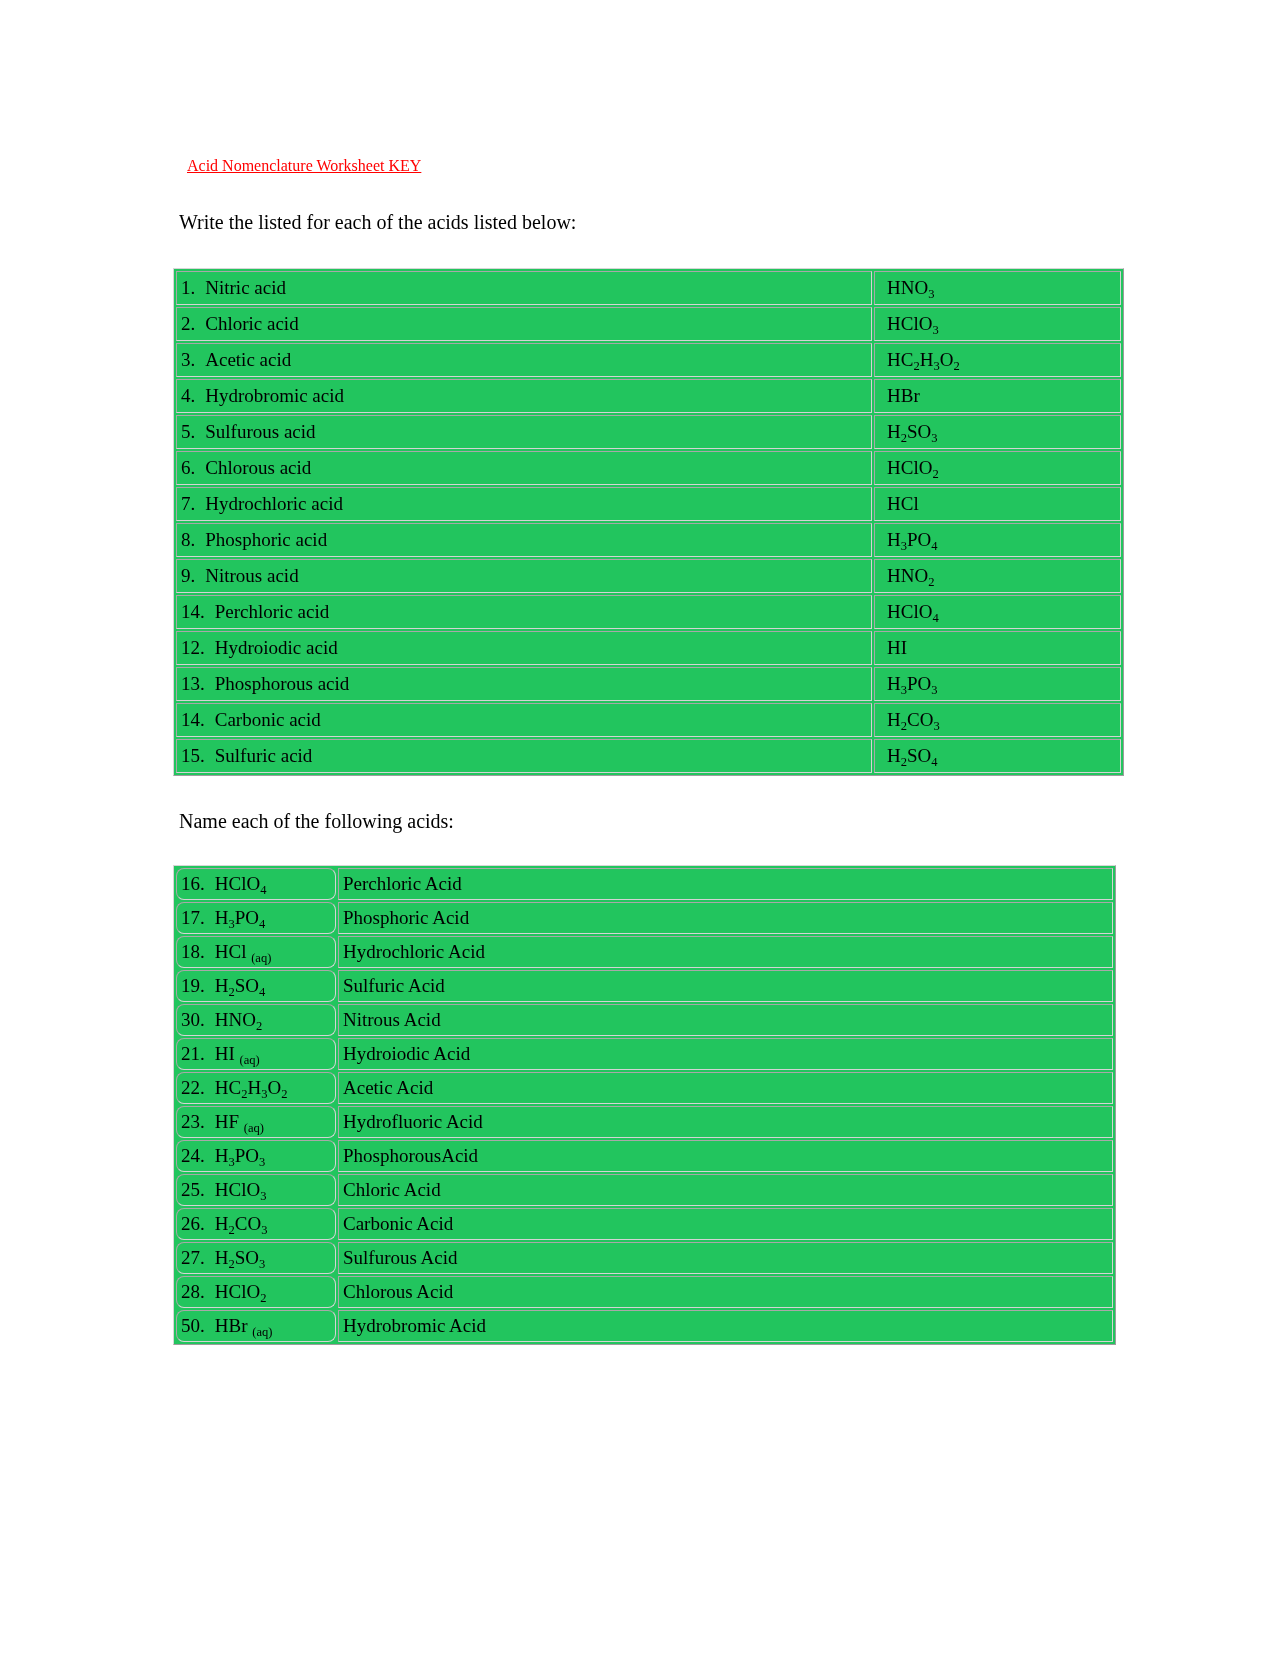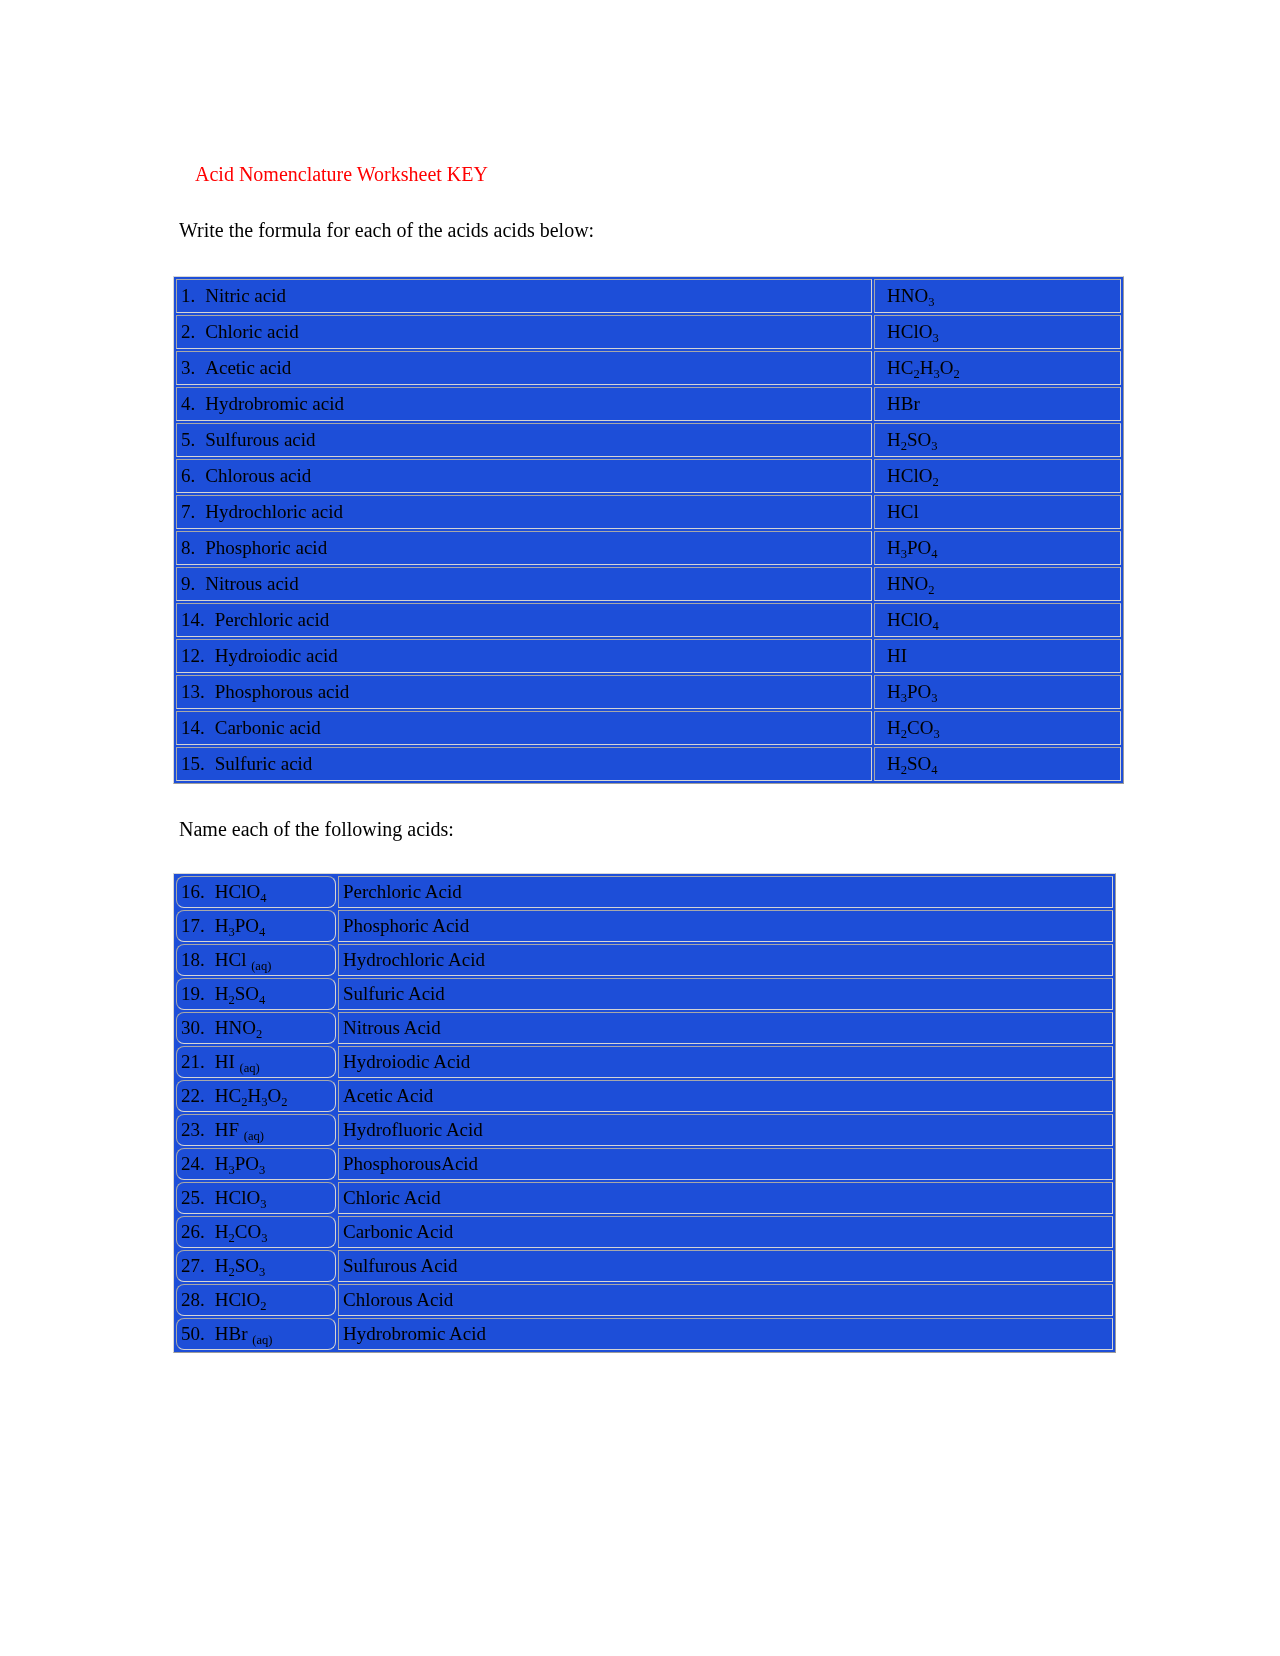--- a/index.html
+++ b/index.html
@@ -14,42 +14,43 @@
   .page {
     position: relative;
     width: 1280px;
     min-height: 1656px;
   }
   .content {
     margin-left: 173px;
     width: 925px;
   }
   .doc-title {
-    margin: 16px;
+    margin: 8px;
     padding: 147px 0 0 6px;
-    font-size: 20px;
+    font-size: 16px;
     line-height: 22px;
     font-weight: normal;
     color: #ff0000;
+    text-decoration: underline;
   }
   .instruction {
     margin: 34px 0 0 6px;
     font-size: 20px;
     line-height: 22px;
   }
   table.acids {
     border-collapse: separate;
     border-spacing: 2px;
     width: 925px;
     table-layout: fixed;
     font-size: 19px;
     
     border: 1px solid;
     border-color: #d6d6d6 #9c9c9c #9c9c9c #d6d6d6;
-    background: #1d4ed8;
+    background: #22c55e;
   }
   table.t1 { margin-top: 35px; }
   table.t2 { margin-top: 33px; }
   table.acids td {
     
     border: 1px solid;
     border-color: #a8a8a8 #d4d4d4 #d4d4d4 #a8a8a8;
     padding: 0 4px 0 4px;
     vertical-align: middle;
     overflow: hidden;
@@ -71,21 +72,21 @@
   }
 </style>
 </head>
 <body>
 
 <div class="page">
   <div class="content">
 
     <h1 class="doc-title">Acid Nomenclature Worksheet KEY</h1>
 
-    <p class="instruction">Write the formula for each of the acids acids below:</p>
+    <p class="instruction">Write the listed for each of the acids listed below:</p>
 
     <table class="acids t1">
       <tbody id="formula-tbody">
   <tr>
     <td class="c1">
       <span class="num">1.</span><span class="acid-label">Nitric acid</span>
     </td>
     <td class="c2">
       <span class="formula">HNO<span class="sub">3</span></span>
     </td>

